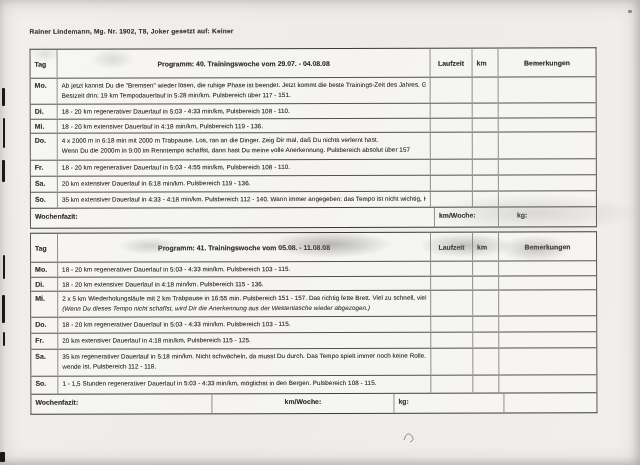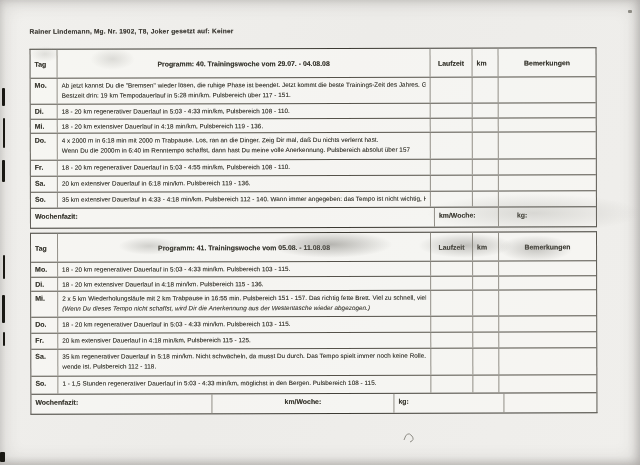--- a/index.html
+++ b/index.html
@@ -101,21 +101,21 @@
         </div>
         <div class="c"></div>
         <div class="c"></div>
         <div class="c"></div>
       </div>
 
       <div class="row h2b">
         <div class="c day">Do.</div>
         <div class="c">
           <div class="line">4 x 2000 m in 6:18 min mit 2000 m Trabpause. Los, ran an die Dinger. Zeig Dir mal, daß Du nichts verlernt hast.</div>
-          <div class="line">Wenn Du die 2000m in 6:40 im Renntempo schaffst, dann hast Du meine volle Anerkennung. Pulsbereich absolut über 157</div>
+          <div class="line">Wenn Du die 2000m in 9:00 im Renntempo schaffst, dann hast Du meine volle Anerkennung. Pulsbereich absolut über 157</div>
         </div>
         <div class="c"></div>
         <div class="c"></div>
         <div class="c"></div>
       </div>
 
       <div class="row h15">
         <div class="c day">Fr.</div>
         <div class="c">
           <div class="line">18 - 20 km regenerativer Dauerlauf in 5:03 - 4:55 min/km, Pulsbereich 108 - 110.</div>

